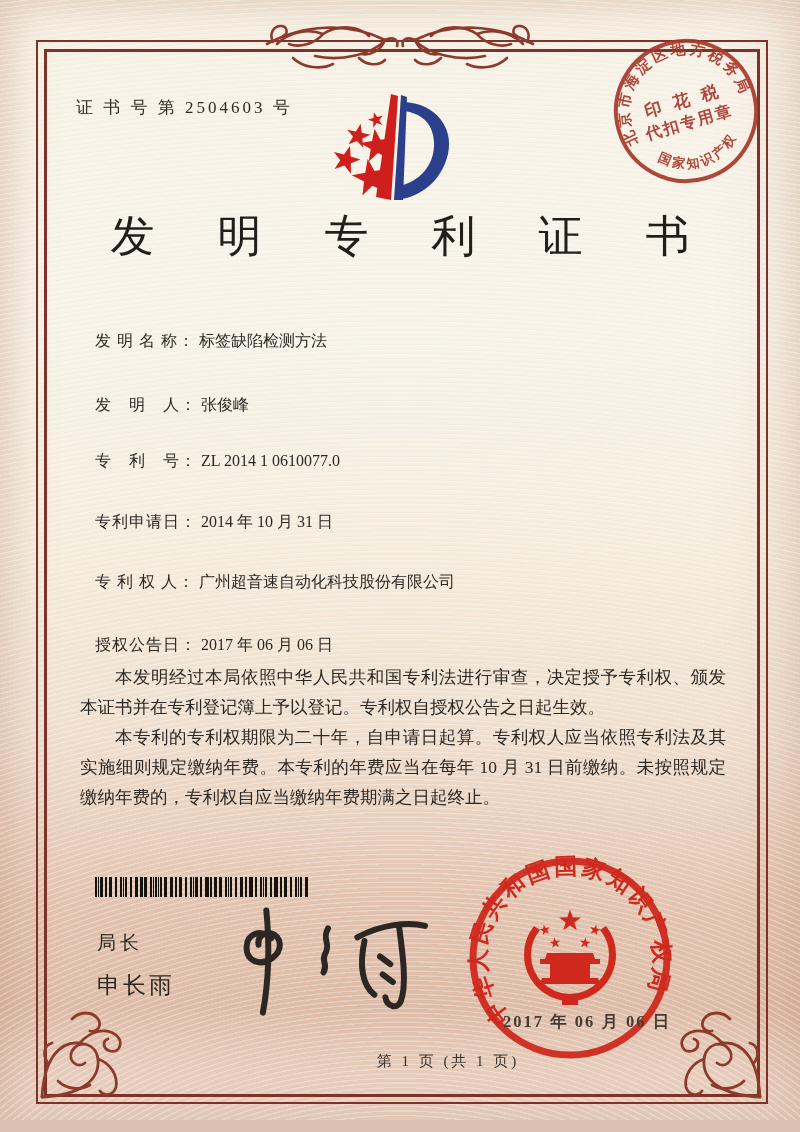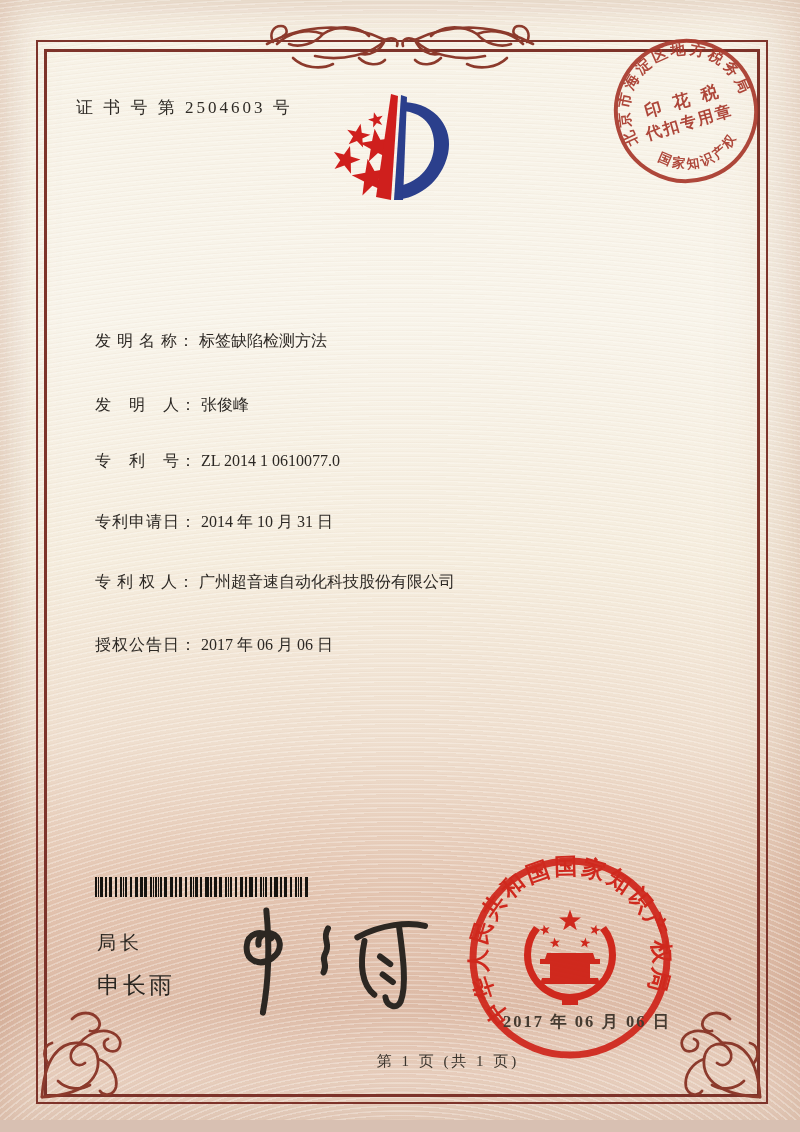--- a/index.html
+++ b/index.html
@@ -107,20 +107,21 @@
     <text font-size="15" fill="#a8392c" letter-spacing="3" font-family="Liberation Serif,serif" font-weight="bold">
       <textPath href="#taxTop" startOffset="2">北京市海淀区地方税务局</textPath>
     </text>
     <text font-size="13" fill="#a8392c" letter-spacing="2.5" font-family="Liberation Serif,serif" font-weight="bold">
       <textPath href="#taxBottom" startOffset="6">国家知识产权局</textPath>
     </text>
     <text x="85" y="80" text-anchor="middle" font-size="17" fill="#a8392c" letter-spacing="4" font-weight="bold" font-family="Liberation Serif,serif">印 花 税</text>
     <text x="85" y="102" text-anchor="middle" font-size="16" fill="#a8392c" letter-spacing="2" font-weight="bold" font-family="Liberation Serif,serif">代扣专用章</text>
   </svg>
 
+  <div class="title">发 明 专 利 证 书</div>
 
   <div class="field" style="top:331px">
     <span class="lbl">发 明 名 称：</span><span class="val">标签缺陷检测方法</span>
   </div>
   <div class="field" style="top:395px">
     <span class="lbl">发　明　人：</span><span class="val">张俊峰</span>
   </div>
   <div class="field" style="top:451px">
     <span class="lbl">专　利　号：</span><span class="val">ZL 2014 1 0610077.0</span>
   </div>
@@ -128,20 +129,22 @@
     <span class="lbl">专利申请日：</span><span class="val">2014 年 10 月 31 日</span>
   </div>
   <div class="field" style="top:572px">
     <span class="lbl">专 利 权 人：</span><span class="val">广州超音速自动化科技股份有限公司</span>
   </div>
   <div class="field" style="top:635px">
     <span class="lbl">授权公告日：</span><span class="val">2017 年 06 月 06 日</span>
   </div>
 
   <div class="bodytext">
+    <p>本发明经过本局依照中华人民共和国专利法进行审查，决定授予专利权、颁发本证书并在专利登记簿上予以登记。专利权自授权公告之日起生效。</p>
+    <p>本专利的专利权期限为二十年，自申请日起算。专利权人应当依照专利法及其实施细则规定缴纳年费。本专利的年费应当在每年 10 月 31 日前缴纳。未按照规定缴纳年费的，专利权自应当缴纳年费期满之日起终止。</p>
   </div>
 
   <div class="barcode"></div>
 
   <div class="signer-title">局长</div>
   <div class="signer-name">申长雨</div>
 
   <svg class="signature" width="210" height="118" viewBox="0 0 210 118">
     <g stroke="#2c2722" fill="none" stroke-width="6" stroke-linecap="round" stroke-linejoin="round">
       <path d="M40,38 C30,28 16,32 15,46 C14,60 28,66 40,58 C52,50 50,36 40,33 C33,31 26,36 27,44"></path>

